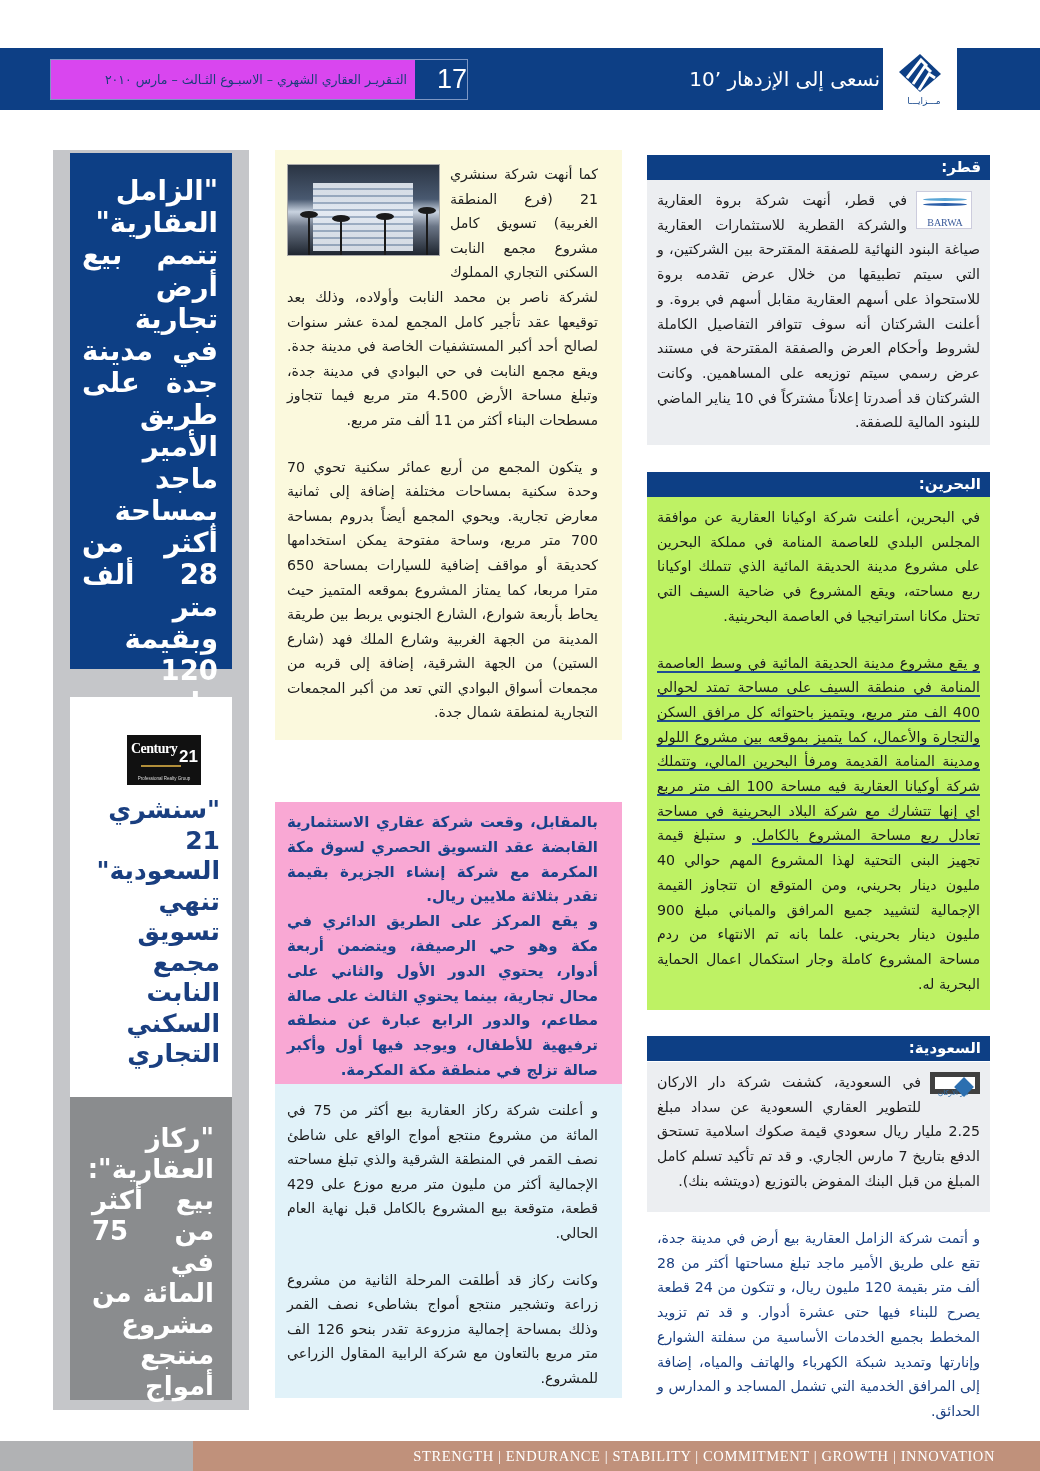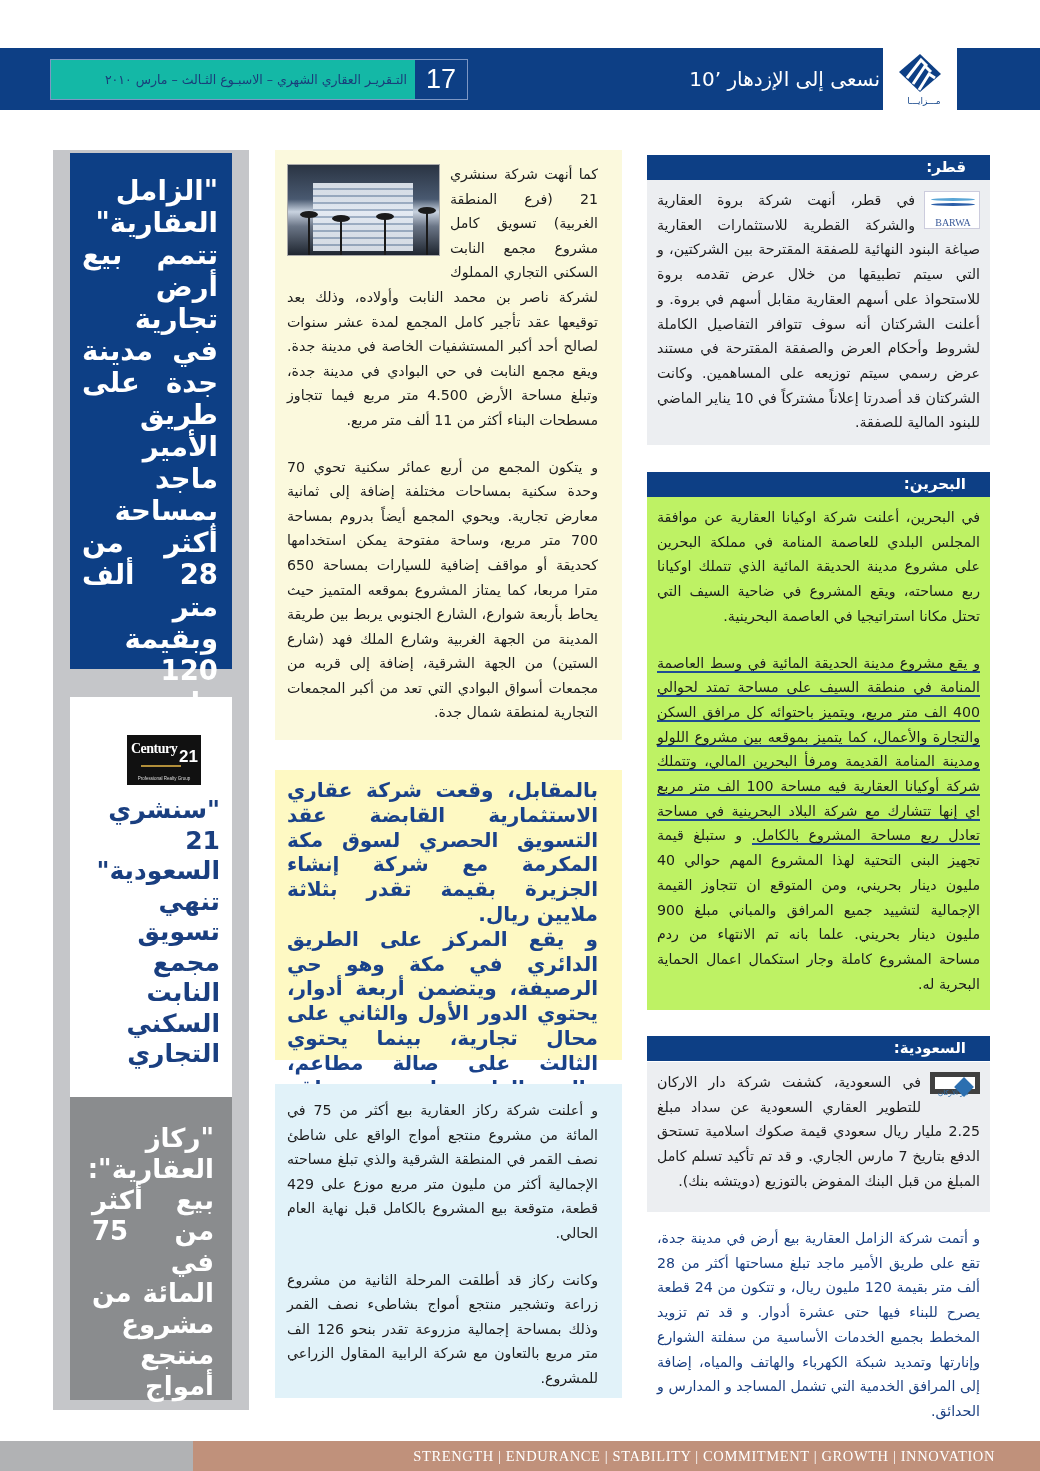--- a/index.html
+++ b/index.html
@@ -1,23 +1,23 @@
 <!DOCTYPE html>
 <html><head>
 <meta charset="utf-8">
 <style>
   * { box-sizing: border-box; margin: 0; padding: 0; }
   html, body { width: 1040px; height: 1471px; background: #ffffff; overflow: hidden; }
   body { position: relative; font-family: "DejaVu Sans", sans-serif; color: #222; }
 
   
   .header { position: absolute; left: 0; top: 48px; width: 1040px; height: 62px; background: #0d3f85; }
-  .hdr-white-box { position: absolute; left: 50px; top: 11px; width: 418px; height: 41px; background: #14b8a6; border: 1px solid #7d97c4; }
+  .hdr-white-box { position: absolute; left: 50px; top: 11px; width: 418px; height: 41px; background: #d946ef; border: 1px solid #7d97c4; }
   .hdr-page-num { position: absolute; right: 0; top: 0; width: 52px; height: 39px; background: #0d3f85; color: #fff;
-    font-family: "Liberation Sans", sans-serif; font-size: 27px; text-align: center; line-height: 39px; }
+    font-family: "Liberation Sans", sans-serif; font-size: 27px; text-align: right; line-height: 39px; }
   .hdr-report { position: absolute; left: 10px; right: 60px; top: 0; height: 39px; line-height: 39px; direction: rtl;
     font-size: 12.5px; color: #1a3d7a; text-align: right; white-space: nowrap; font-family: "DejaVu Sans", sans-serif; }
   .hdr-slogan { position: absolute; right: 160px; top: 0; height: 62px; line-height: 62px; direction: rtl;
     font-size: 20px; color: #fff; white-space: nowrap; font-family: "DejaVu Sans", sans-serif; font-weight: normal; }
   .hdr-logo { position: absolute; left: 883px; top: 0; width: 74px; height: 62px; background: #fff; }
   .hdr-logo svg { position: absolute; left: 14px; top: 4px; }
   .hdr-logo-text { position: absolute; left: 0; width: 82px; bottom: 4px; text-align: center; font-size: 9px; color: #1a4a8d; direction: rtl; }
 
   
   .leftcol { position: absolute; left: 53px; top: 150px; width: 196px; height: 1260px; background: #c5c6c9; }
@@ -33,44 +33,44 @@
   .pull-white-text { position: absolute; left: 12px; width: 138px; top: 98px; direction: rtl; color: #1a3f80;
     font-weight: bold; font-size: 25px; line-height: 30.5px; text-align: justify; text-align-last: justify; }
   .pull-grey { position: absolute; left: 70px; top: 1097px; width: 162px; height: 303px; background: #8a8c8e;
     direction: rtl; color: #fff; font-weight: bold; font-size: 26px; line-height: 31px; text-align: justify;
     text-align-last: justify; padding: 26px 18px 0 22px; }
 
   
   .mid-box { position: absolute; left: 275px; width: 347px; direction: rtl; font-size: 14.2px; line-height: 24.6px;
     text-align: justify; color: #1c1c1c; padding: 12px 24px 0 12px; }
   .mid-yellow { top: 150px; height: 590px; background: #fbf9dd; }
-  .mid-grey { top: 770px; height: 290px; background: #fef9c3; color: #1a428a; font-weight: bold; font-size: 20px; line-height: 24.8px; padding-top: 8px; }
+  .mid-grey { top: 802px; height: 290px; background: #f9a8d4; color: #1a428a; font-weight: bold; font-size: 15px; line-height: 24.8px; padding-top: 8px; }
   .mid-cyan { top: 1084px; height: 314px; background: #e1f2f9; padding-top: 14px; }
   .building-img { float: left; width: 153px; height: 92px; margin: 2px 10px 6px 0;
     background: linear-gradient(180deg, #2a3443 0%, #495970 38%, #c9d3e0 52%, #6b7687 68%, #1f2630 100%);
     border: 1px solid #aaa; position: relative; overflow: hidden; }
   .bld { position: absolute; left: 25px; top: 18px; width: 100px; height: 68px;
     background: repeating-linear-gradient(180deg, #e7edf5 0px, #e7edf5 5px, #9fb0c6 5px, #9fb0c6 7px); opacity: .9; }
   .palm { position: absolute; bottom: 0; width: 2px; background: #1a1a1a; }
   .palm::before { content: ""; position: absolute; left: -8px; top: -4px; width: 18px; height: 7px; border-radius: 50%; background: #1a1a1a; }
   .para-gap { height: 22px; }
 
   
   .sec-head { position: absolute; left: 647px; width: 343px; height: 25px; background: #0d3f85; color: #fff;
-    direction: rtl; font-weight: bold; font-size: 15px; line-height: 25px; padding-right: 24px; }
+    direction: rtl; font-weight: bold; font-size: 15px; line-height: 25px; padding-right: 9px; }
   .sec-body { position: absolute; left: 647px; width: 343px; direction: rtl; font-size: 14.2px; line-height: 24.7px;
     text-align: justify; color: #1c1c1c; padding: 8px 10px 0 10px; }
   .qatar-body { top: 180px; height: 265px; background: #eceef1; }
   .bahrain-body { top: 497px; height: 513px; background: #bef264; }
   .saudi-body { top: 1062px; height: 150px; background: #eceef1; }
   .zamil-body { position: absolute; left: 647px; top: 1226px; width: 343px; direction: rtl; font-size: 14.2px; line-height: 24.7px;
     text-align: justify; color: #1a3f80; padding: 0 10px; }
   .uline { border-bottom: 2px solid #1f4d95; display: inline; }
   .bahrain-p2 { margin-top: 22px; }
-  .barwa-logo { float: right; width: 56px; height: 38px; margin: 3px 0 4px 9px; background: #fff; border: 1px solid #ccd; position: relative; }
+  .barwa-logo { float: right; width: 56px; height: 38px; margin: 3px 8px 4px 9px; background: #fff; border: 1px solid #ccd; position: relative; }
   .barwa-logo .wave { position: absolute; left: 6px; width: 44px; height: 3px; border-radius: 50%; }
   .barwa-logo .bw-text { position: absolute; left: 0; width: 56px; top: 19px; text-align: center; font-family: "Liberation Serif", serif; font-size: 10px; color: #3a5a9a; }
   .arkan-logo { float: right; width: 50px; height: 22px; margin: 2px 0 2px 9px; background: #fff; border: 5px solid #404040; position: relative; }
   .arkan-logo .star { position: absolute; right: 4px; top: 3px; width: 14px; height: 14px; background: #2c6fb0; transform: rotate(45deg); }
   .arkan-logo .atext { position: absolute; left: 3px; top: 4px; font-size: 7px; color: #2c6fb0; }
 
   
   .footer-grey { position: absolute; left: 0; top: 1441px; width: 193px; height: 30px; background: #b1b2b4; }
   .footer-band { position: absolute; left: 193px; top: 1441px; width: 847px; height: 30px; background: #c0917b; }
   .footer-text { position: absolute; right: 45px; top: 0; line-height: 30px; color: #fff; font-family: "Liberation Serif", serif;

